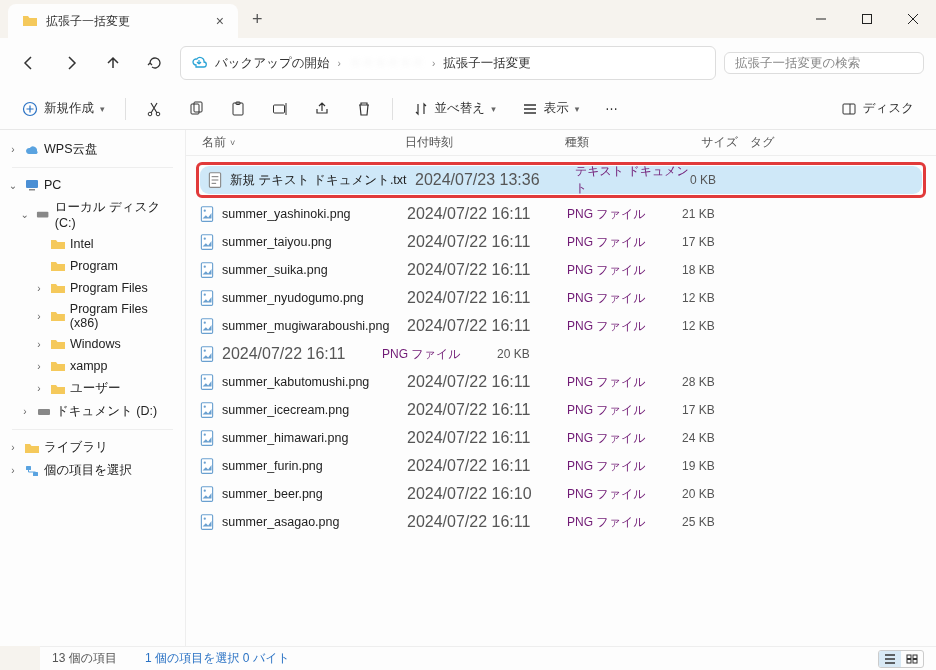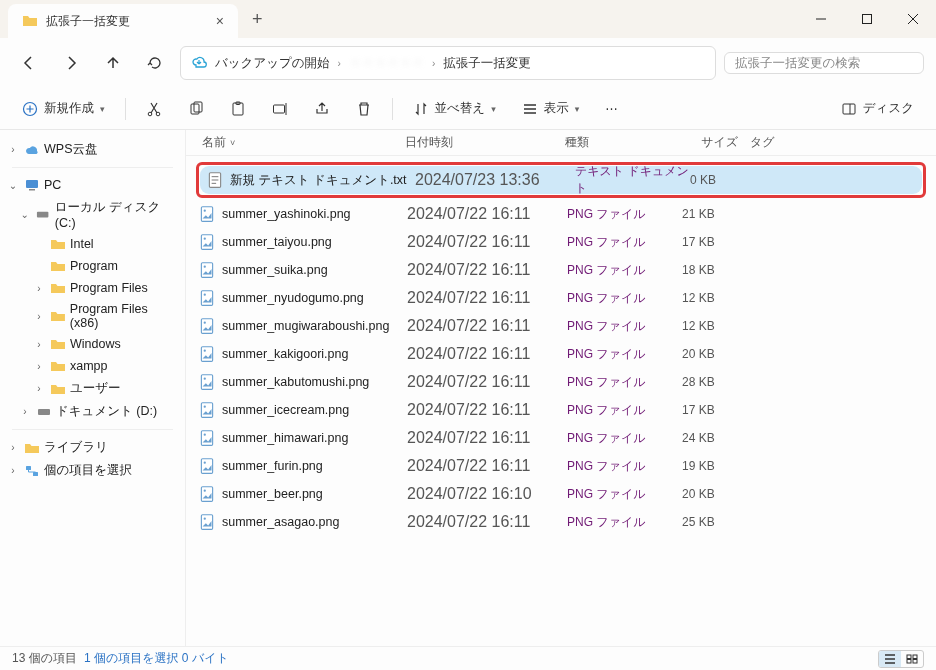--- a/index.html
+++ b/index.html
@@ -54,21 +54,21 @@
 .filelist { flex: 1; overflow-y: auto; padding: 4px 6px; }
 .highlight-box { border: 3px solid #e13a3a; border-radius: 6px; padding: 1px; margin: 2px 4px; }
 .row { display: flex; align-items: center; height: 28px; font-size: 12.5px; color: #222; padding-left: 4px; border-radius: 3px; }
 .row.sel { background: #cfe8f8; border-radius: 9px; }
 .row .ricon { width: 18px; height: 18px; margin: 0 6px 0 2px; }
 .cell.name { width: 185px; overflow: hidden; text-overflow: ellipsis; white-space: nowrap; }
 .cell.date { width: 160px; color: #555; font-size: 16px; }
 .cell.type { width: 115px; color: #701a75; font-size: 12px; }
 .cell.size { width: 70px; color: #555; font-size: 12px; }
 
-.status { height: 24px; border-top: 1px solid #eee; display: flex; align-items: center; padding: 0 12px; font-size: 12px; color: #555; gap: 7px; background: #fdfdfd; }
+.status { height: 24px; border-top: 1px solid #eee; display: flex; align-items: center; padding: 0 12px; font-size: 12px; color: #555; gap: 28px; background: #fdfdfd; margin-left: 40px; }
 .status .sspacer { flex: 1; }
 .view-toggle { display: flex; border: 1px solid #ccc; border-radius: 3px; overflow: hidden; }
 .view-toggle .vbtn { width: 22px; height: 16px; display: flex; align-items: center; justify-content: center; }
 .view-toggle .vbtn.active { background: #d8e9f5; }
 
 
 .folder-ico { fill: #f5c95b; }
 .txt-ico rect { fill: #fff; stroke: #888; }
 .png-ico rect { fill: #fff; stroke: #6aa0d0; }
 .cloud-ico { fill: #5aa3e0; }
@@ -424,21 +424,20 @@
           <span class="cell date">2024/07/22 16:11</span>
           <span class="cell type">PNG ファイル</span>
           <span class="cell size">12 KB</span>
         </div>
         <div class="row">
           <svg class="ricon png-ico" viewBox="0 0 16 16">
             <rect x="3" y="1.5" width="10" height="13" rx="1"></rect>
             <circle cx="6" cy="5" r="1" fill="#6aa0d0"></circle>
             <path d="M4 12l3-3 2 2 3-4v5z" fill="#6aa0d0"></path>
           </svg>
-          <span class="cell name">summer_kakigoori.png</span>
           <span class="cell date">2024/07/22 16:11</span>
           <span class="cell type">PNG ファイル</span>
           <span class="cell size">20 KB</span>
         </div>
         <div class="row">
           <svg class="ricon png-ico" viewBox="0 0 16 16">
             <rect x="3" y="1.5" width="10" height="13" rx="1"></rect>
             <circle cx="6" cy="5" r="1" fill="#6aa0d0"></circle>
             <path d="M4 12l3-3 2 2 3-4v5z" fill="#6aa0d0"></path>
           </svg>

